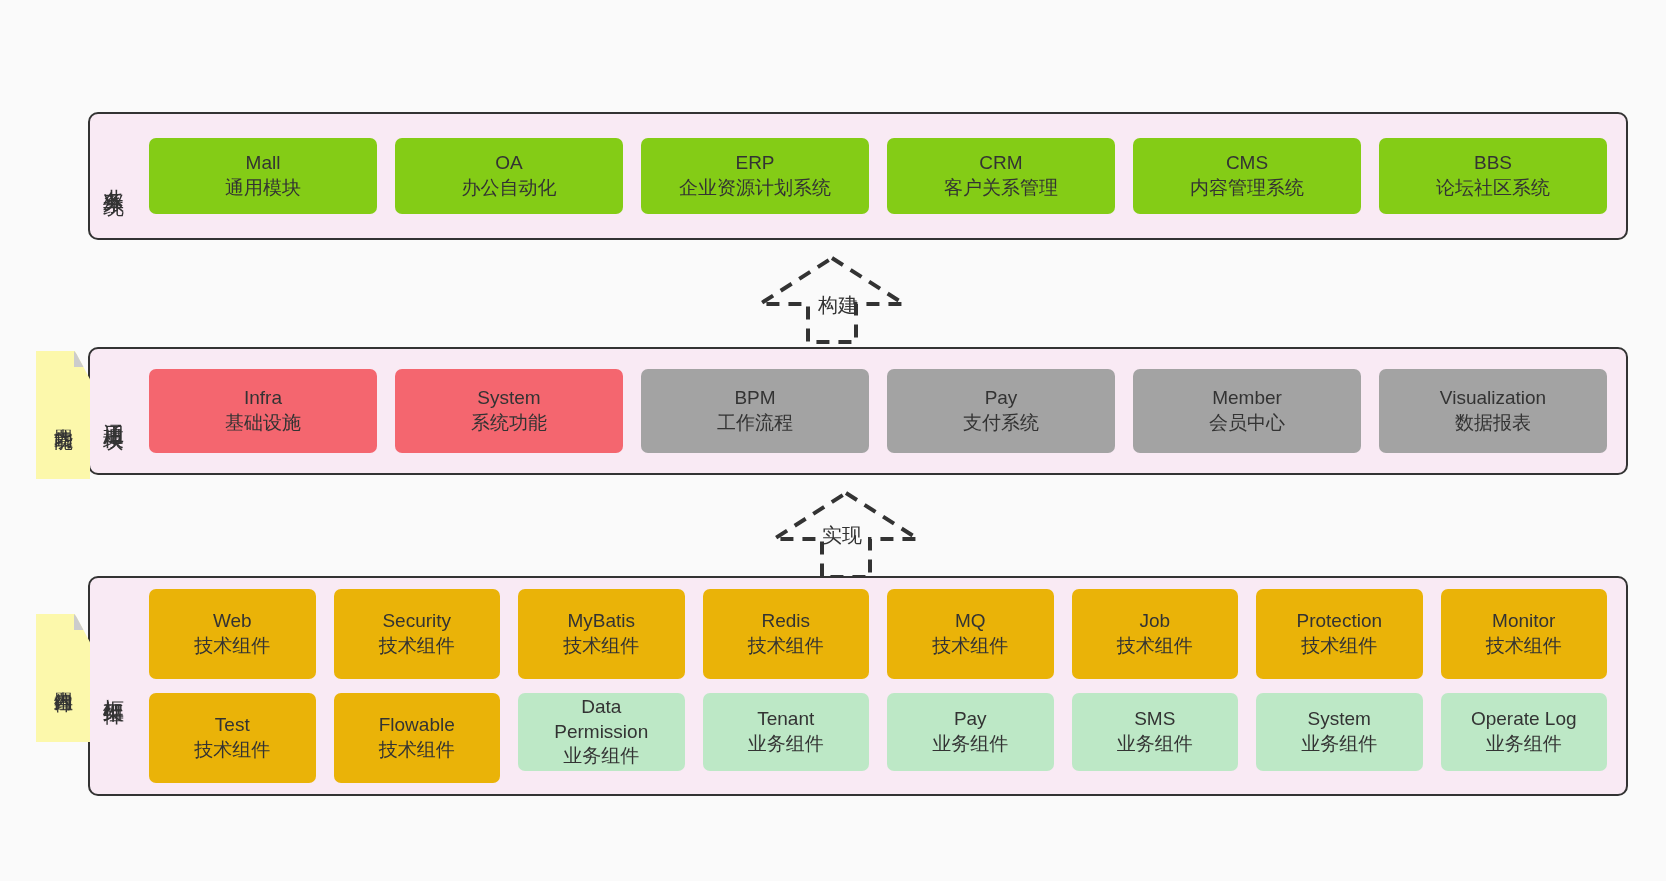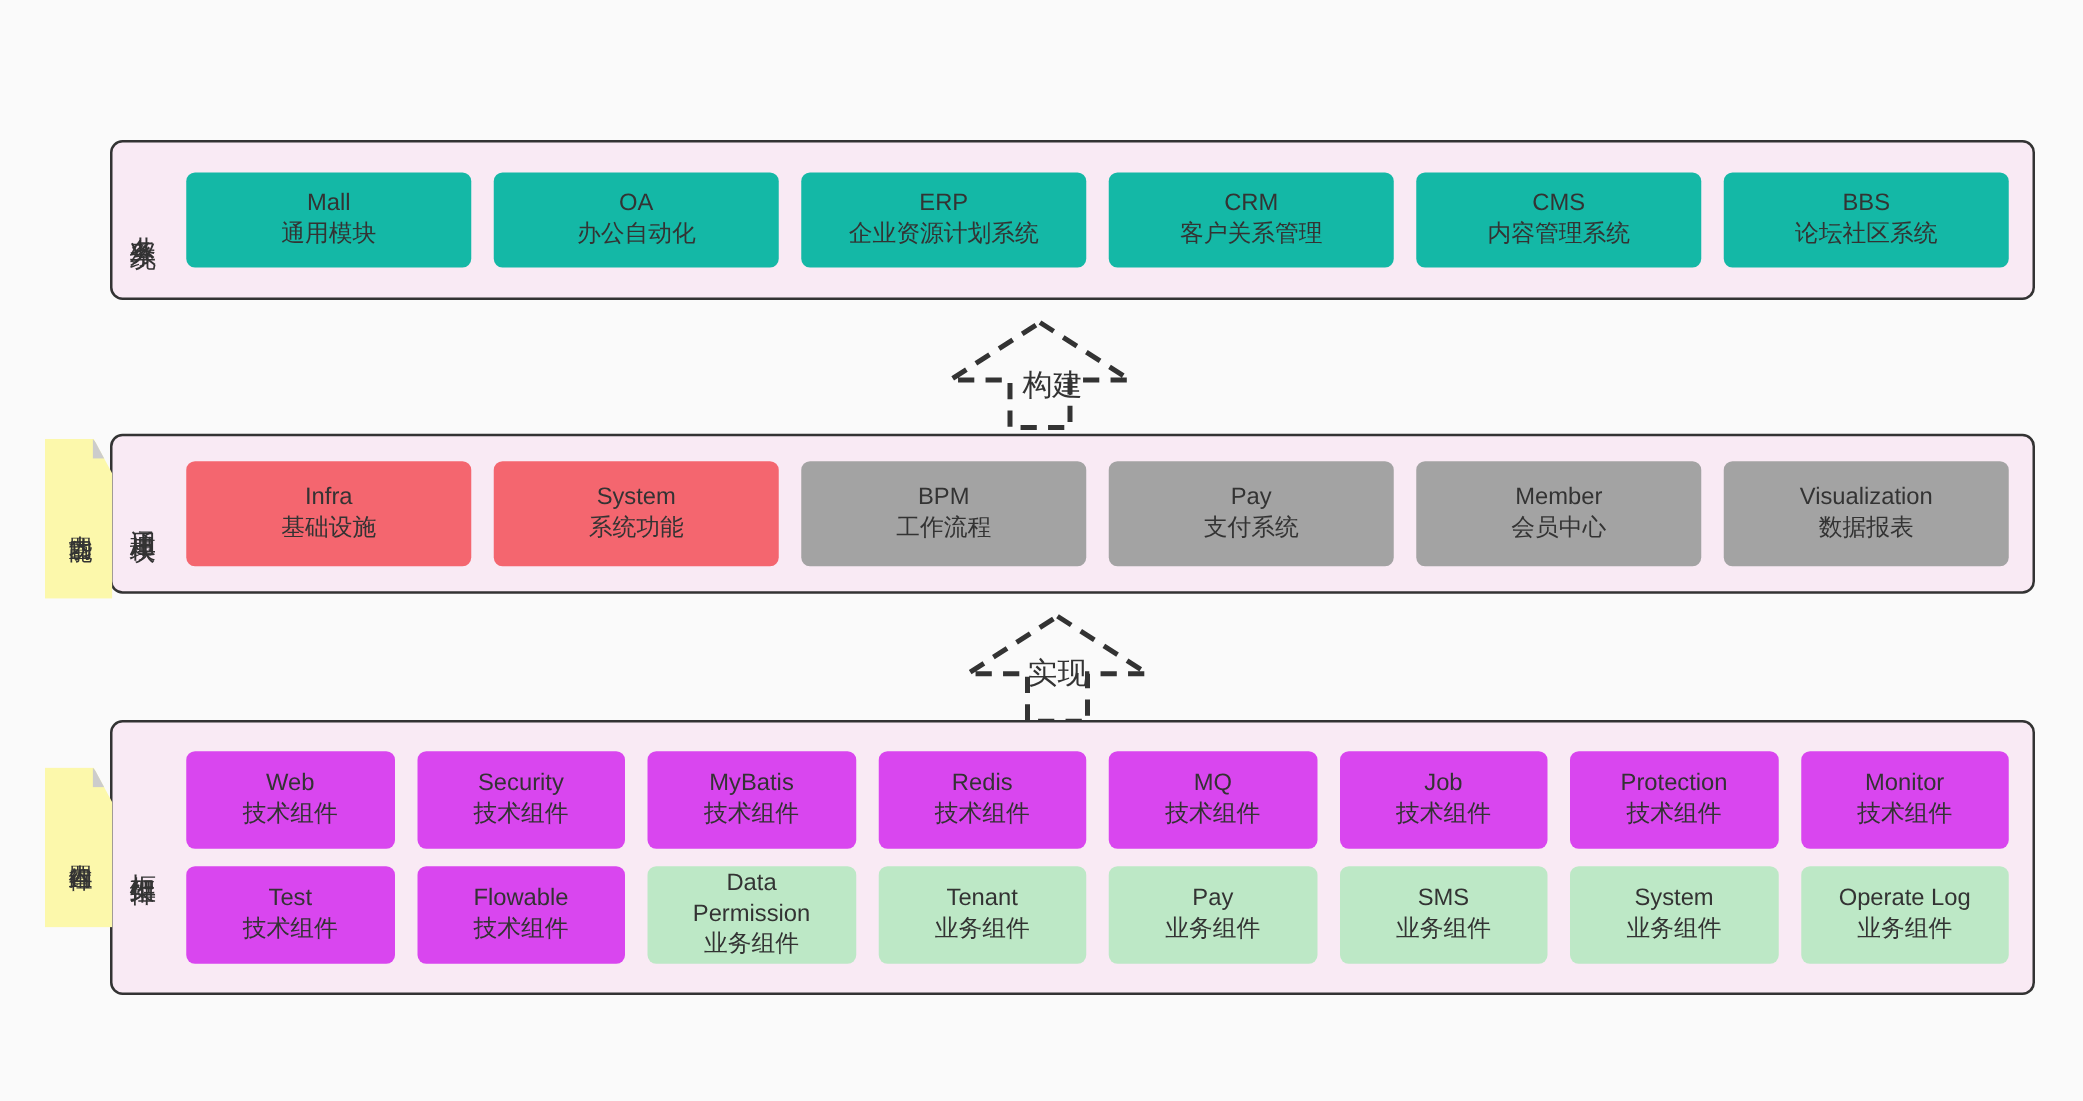--- a/index.html
+++ b/index.html
@@ -66,24 +66,24 @@
     font-size:19px;
     line-height:1.30;
     color:#333333;
     box-sizing:border-box;
     padding:6px 4px;
   }
   .card .l1{display:block;}
   .card .l2{display:block;}
   .card .l3{display:block;}
 
-  .biz-card{background:#14b8a6;height:76px;}
+  .biz-card{background:#84cc16;height:76px;}
   .mod-strong{background:#f4666f;height:84px;}
   .mod-soft{background:#a3a3a3;height:84px;}
-  .fw-tech{background:#d946ef;height:78px;}
+  .fw-tech{background:#eab308;height:90px;}
   .fw-biz{background:#bde8c6;height:78px;}
 
   
   #layer-business{left:88px;top:112px;width:1540px;height:128px;}
   #layer-modules{left:88px;top:347px;width:1540px;height:128px;}
   #layer-framework{left:88px;top:576px;width:1540px;height:220px;}
 
   
   .note{
     position:absolute;
@@ -109,21 +109,21 @@
     background:#cccccc;
     clip-path:polygon(0 0, 100% 100%, 0 100%);
   }
   #note-builtin-func{left:36px;top:351px;height:128px;}
   #note-builtin-comp{left:36px;top:614px;height:128px;}
 
   
   .arrow{position:absolute;}
   .arrow-label{
     position:absolute;
-    font-size:24px;
+    font-size:20px;
     color:#333333;
     background:transparent;
     white-space:nowrap;
   }
   #arrow-build{left:752px;top:252px;width:160px;height:95px;}
   #arrow-build-label{left:818px;top:292px;}
   #arrow-impl{left:766px;top:487px;width:160px;height:95px;}
   #arrow-impl-label{left:822px;top:522px;}
 </style>
 </head>

